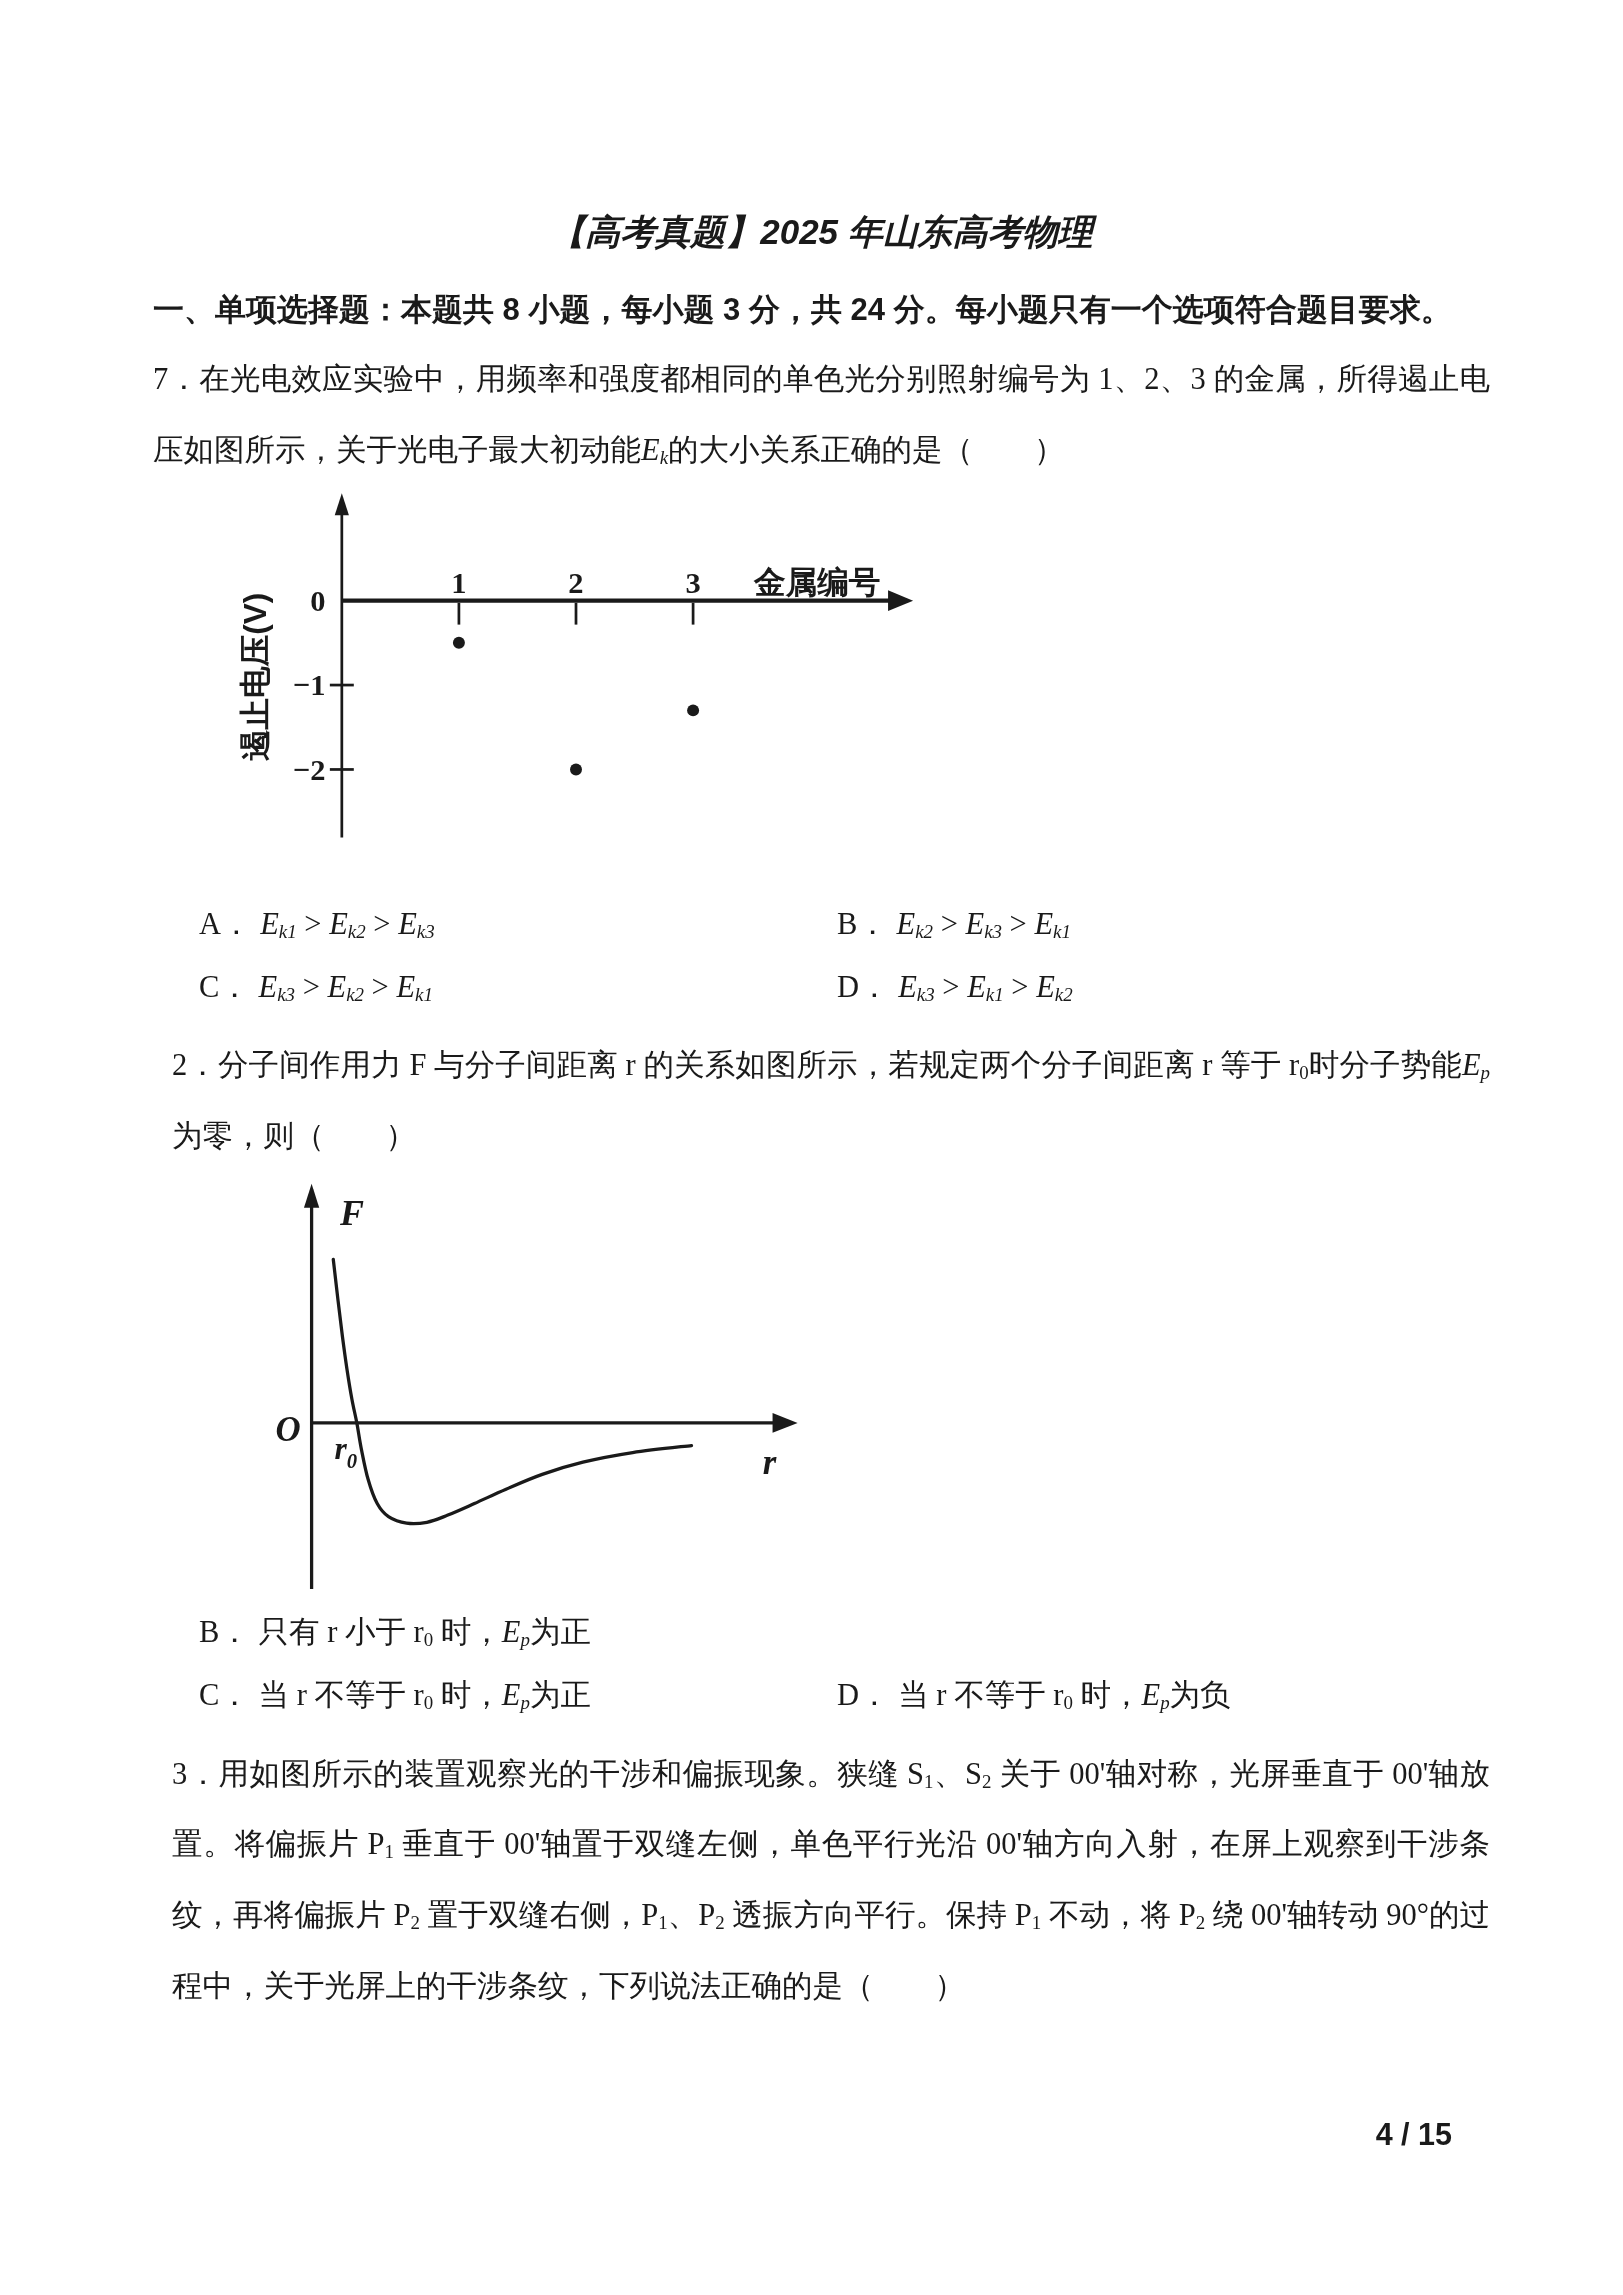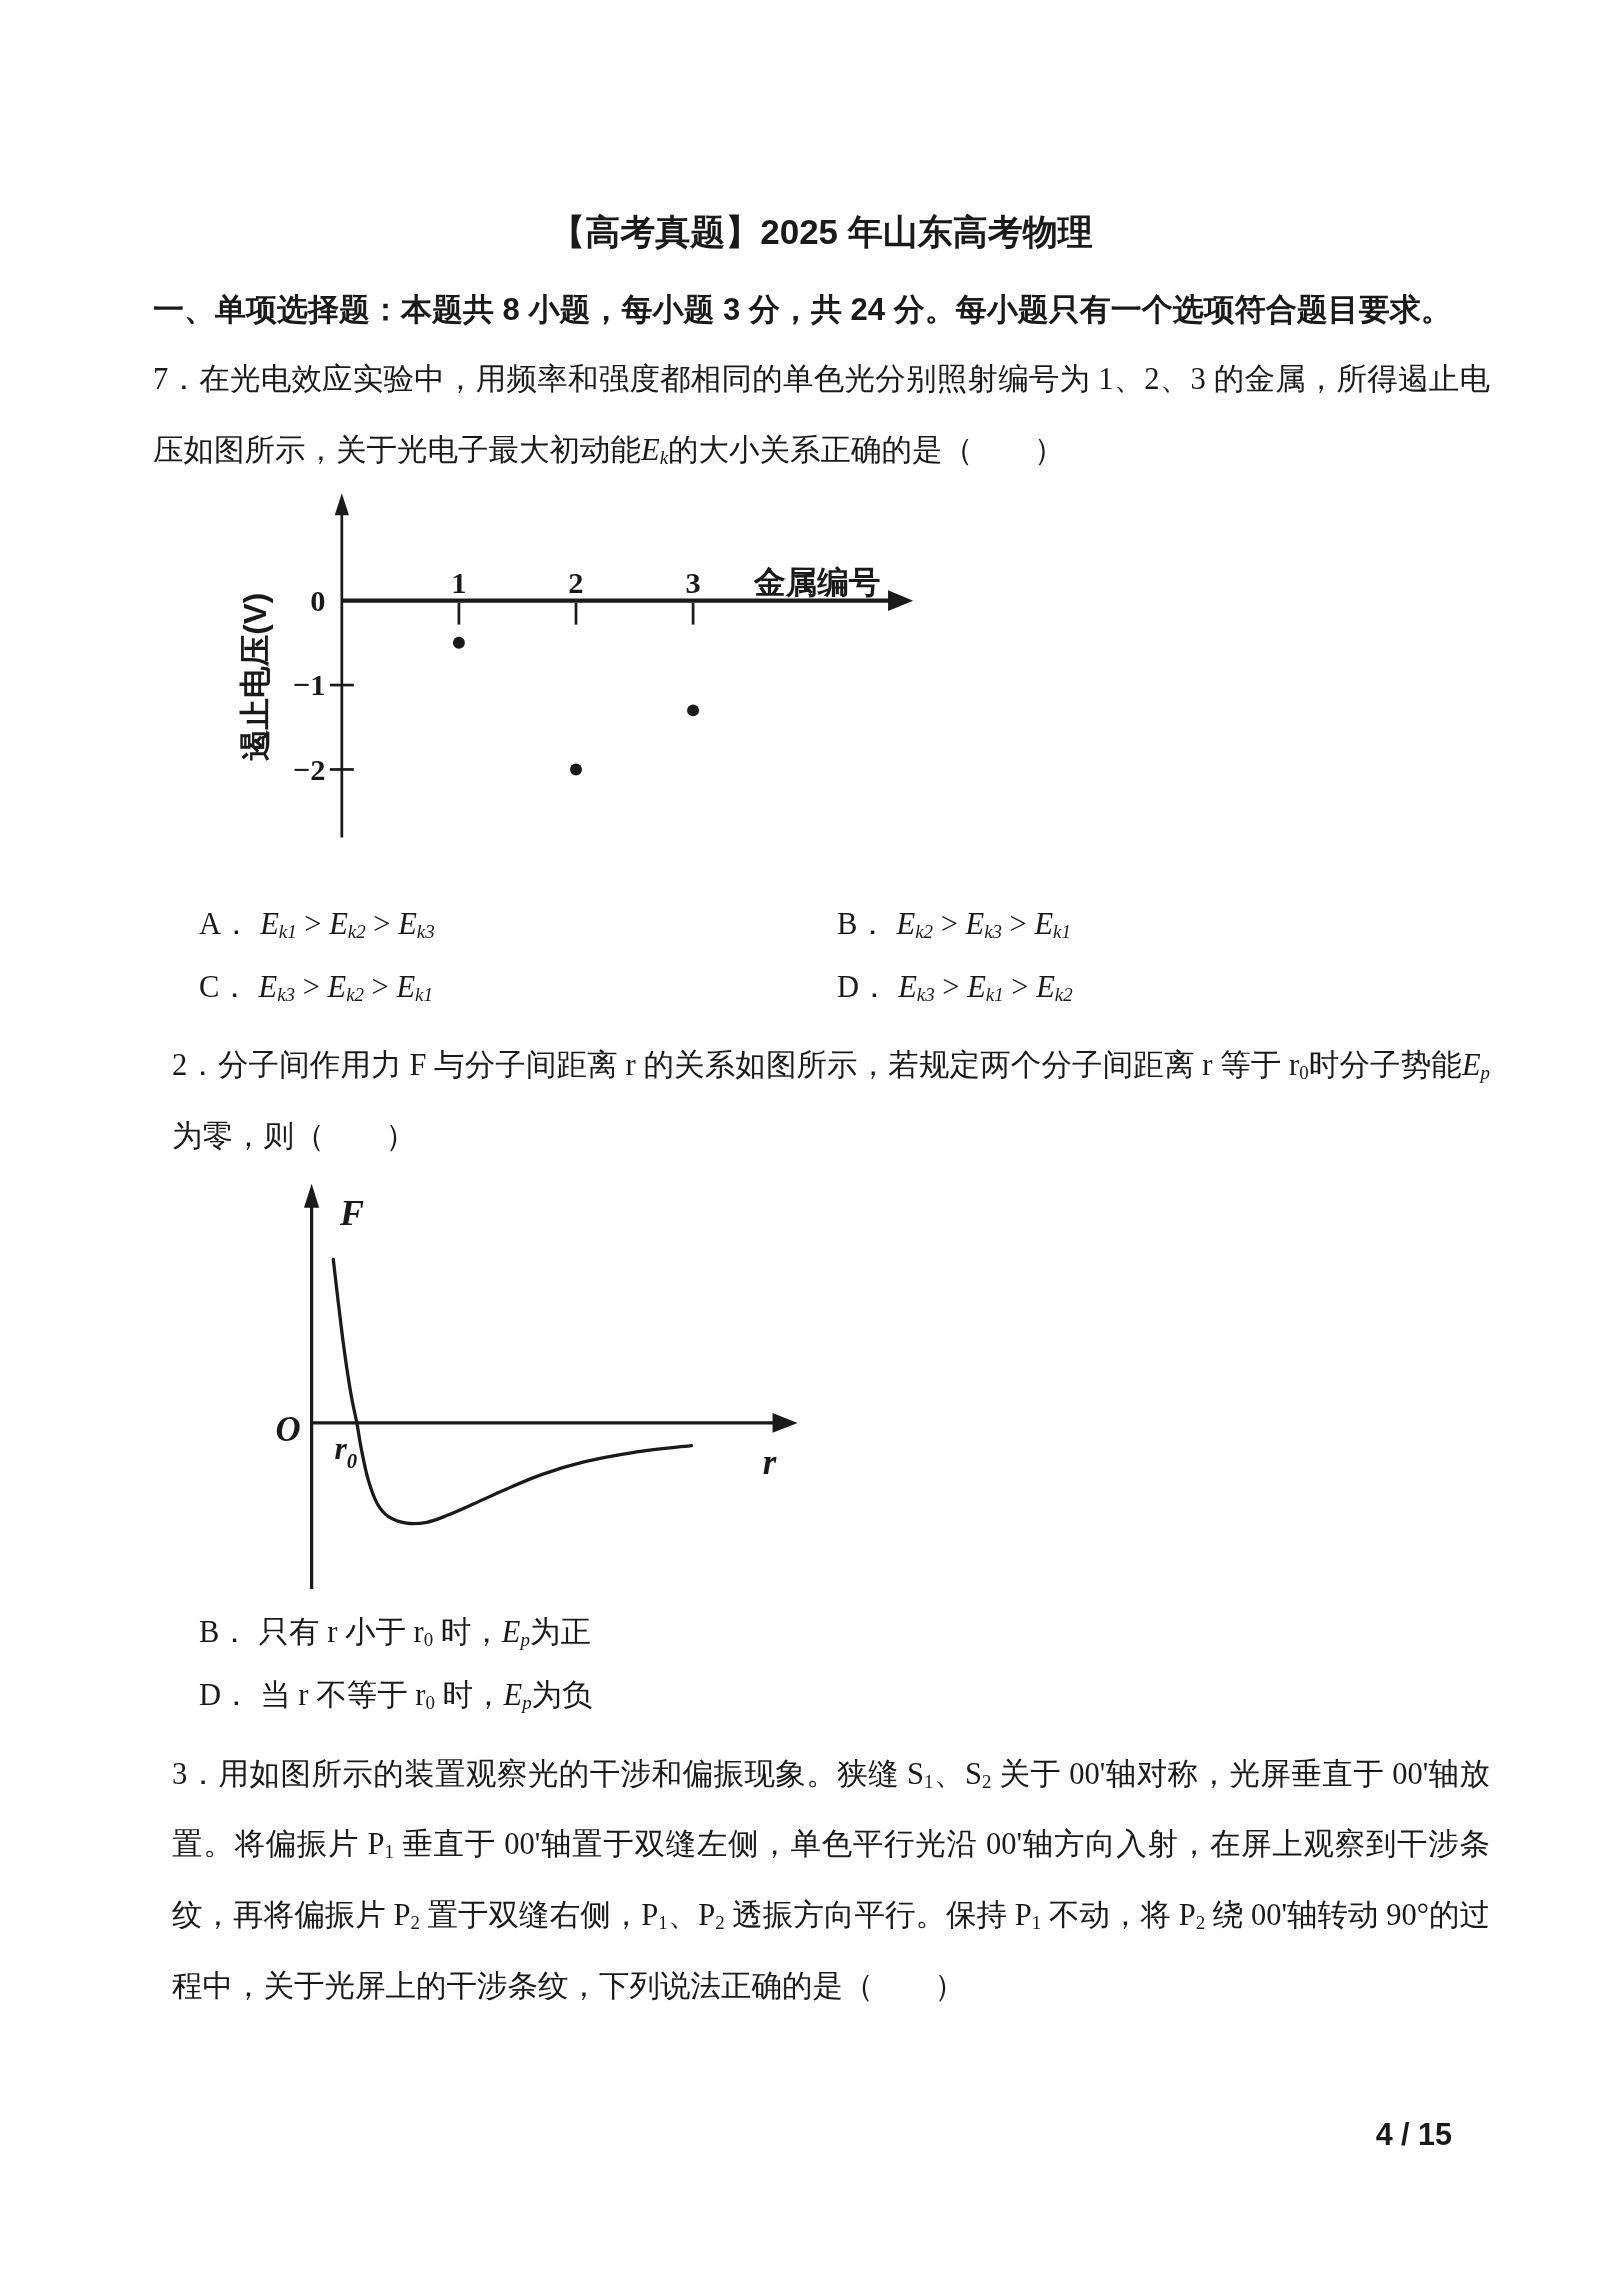--- a/index.html
+++ b/index.html
@@ -16,20 +16,21 @@
     position:absolute; left:153px; top:0;
     width:1337px;
     padding-top:210px;
   }
   .doc-title {
     text-align:center;
     font-size:35px; font-weight:700;
     font-family:"Liberation Sans", sans-serif;
     white-space:nowrap;
     line-height:1.25;
+    font-style:italic;
   }
   .section-header {
     margin-top:36px;
     font-size:31px; font-weight:700;
     font-family:Liberation Sans, sans-serif;
     white-space:nowrap;
     line-height:1.3;
   }
   .q-body {
     margin-top:14px;
@@ -129,20 +130,21 @@
           <text x="182" y="522" font-size="58" font-weight="600" fill="#1a1a1a" class="ital"><tspan>r</tspan><tspan dy="16" font-size="38">0</tspan></text>
           <text x="968" y="548" font-size="64" font-weight="600" fill="#1a1a1a" class="ital">r</text>
         </svg>
       </div>
 
     <div class="options">
       <div class="opt-row">
         <div class="opt"><span class="opt-label">B．</span><span><span>只有 r 小于 r</span><span class="sub">0</span><span> 时，</span><span class="var">E</span><span class="varsub">p</span><span>为正</span></span></div>
       </div>
       <div class="opt-row">
+        <div class="opt"><span class="opt-label">C．</span><span><span>当 r 不等于 r</span><span class="sub">0</span><span> 时，</span><span class="var">E</span><span class="varsub">p</span><span>为正</span></span></div>
         <div class="opt"><span class="opt-label">D．</span><span><span>当 r 不等于 r</span><span class="sub">0</span><span> 时，</span><span class="var">E</span><span class="varsub">p</span><span>为负</span></span></div>
       </div>
     </div>
 
     <p class="q-body later"><span>3．用如图所示的装置观察光的干涉和偏振现象。狭缝 S</span><span class="sub">1</span><span>、S</span><span class="sub">2</span><span> 关于 00'轴对称，光屏垂直于 00'轴放置。将偏振片 P</span><span class="sub">1</span><span> 垂直于 00'轴置于双缝左侧，单色平行光沿 00'轴方向入射，在屏上观察到干涉条纹，再将偏振片 P</span><span class="sub">2</span><span> 置于双缝右侧，P</span><span class="sub">1</span><span>、P</span><span class="sub">2</span><span> 透振方向平行。保持 P</span><span class="sub">1</span><span> 不动，将 P</span><span class="sub">2</span><span> 绕 00'轴转动 90°的过程中，关于光屏上的干涉条纹，下列说法正确的是（　　）</span></p>
 
   </div>
 
   <div class="footer">4 / 15</div>
 </div>

